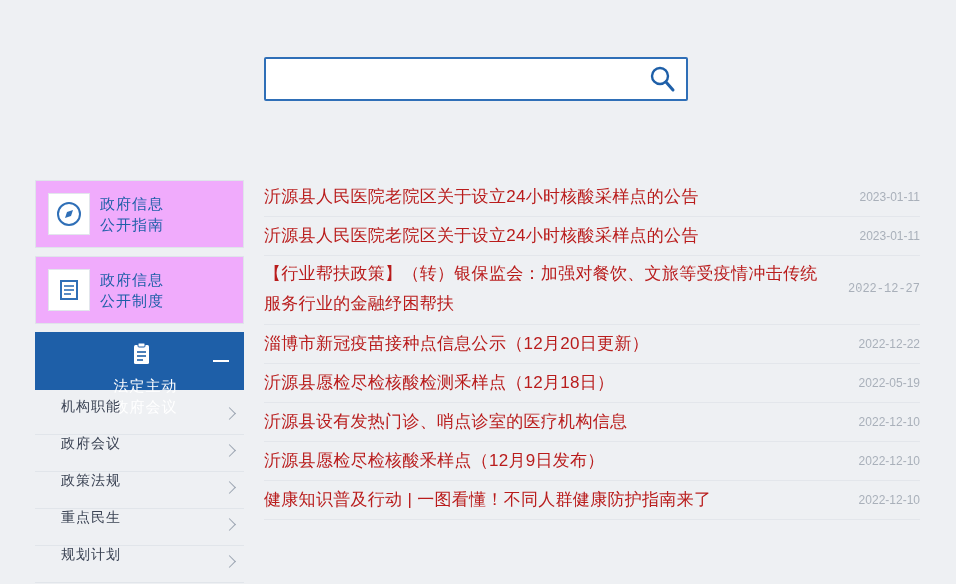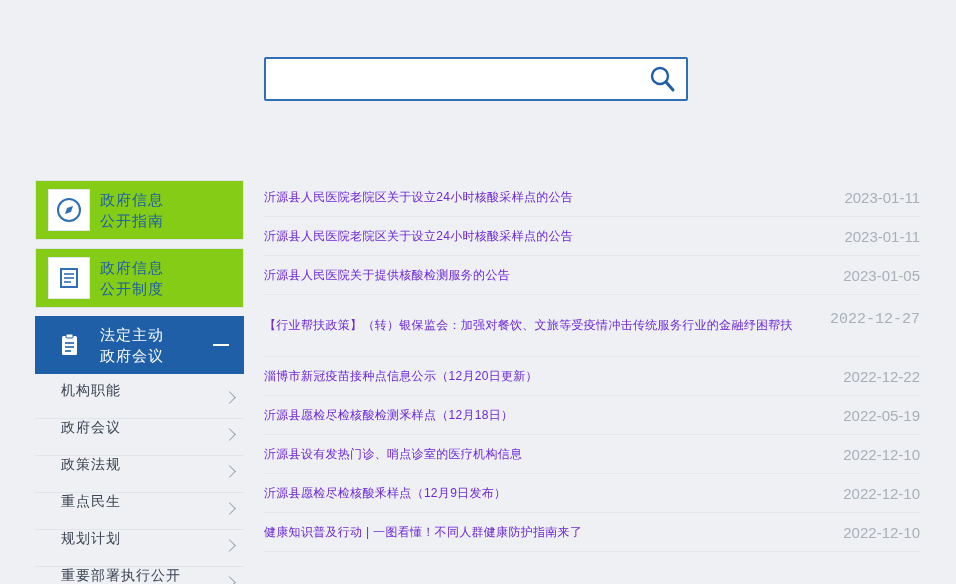--- a/index.html
+++ b/index.html
@@ -61,22 +61,22 @@
   }
 
   
   .sidebar {
     position: absolute;
     left: 35px;
     top: 180px;
     width: 209px;
   }
   .side-card {
-    height: 60px;
-    background: #84cc16;
+    height: 68px;
+    background: #f0abfc;
     border: 1px solid #dfe4ea;
     box-sizing: border-box;
     display: flex;
     align-items: center;
     margin-bottom: 8px;
     padding-left: 12px;
   }
   .side-card .card-icon {
     width: 42px;
     height: 42px;
@@ -97,20 +97,21 @@
   }
   .side-card .card-text span {
     display: block;
   }
 
   .side-card.active {
     background: #1e5fa8;
     border-color: #1e5fa8;
     position: relative;
     height: 58px;
+    flex-direction: column;
   }
   .side-card.active .card-icon {
     background: #1e5fa8;
     border: none;
   }
   .side-card.active .card-text {
     color: #ffffff;
   }
   .minus-mark {
     position: absolute;
@@ -156,34 +157,34 @@
   .list-row {
     position: relative;
     border-bottom: 1px solid #e3e6eb;
     min-height: 38px;
     display: flex;
     align-items: center;
     padding-right: 92px;
     box-sizing: border-box;
   }
   .row-title {
-    color: #6d28d9;
-    font-size: 12px;
+    color: #b91c1c;
+    font-size: 17px;
     line-height: 30px;
     letter-spacing: 0.3px;
     cursor: pointer;
     padding: 4px 0;
   }
   .row-date {
     position: absolute;
     right: 0;
     top: 50%;
     transform: translateY(-50%);
     color: #a9b0ba;
-    font-size: 15px;
+    font-size: 12px;
   }
   .list-row.tall {
     min-height: 62px;
     font-family: Liberation Mono, monospace;
   }
   .list-row.tall .row-date {
     top: auto;
     bottom: 28px;
     transform: none;
   }
@@ -286,24 +287,20 @@
       <span class="row-title">沂源县人民医院老院区关于设立24小时核酸采样点的公告</span>
       <span class="row-date">2023-01-11</span>
     </div>
 
     <div class="list-row">
       <span class="row-title">沂源县人民医院老院区关于设立24小时核酸采样点的公告</span>
       <span class="row-date">2023-01-11</span>
     </div>
 
 
-    <div class="list-row">
-      <span class="row-title">沂源县人民医院关于提供核酸检测服务的公告</span>
-      <span class="row-date">2023-01-05</span>
-    </div>
 
     <div class="list-row tall">
       <span class="row-title">【行业帮扶政策】（转）银保监会：加强对餐饮、文旅等受疫情冲击传统服务行业的金融纾困帮扶</span>
       <span class="row-date">2022-12-27</span>
     </div>
 
     <div class="list-row">
       <span class="row-title">淄博市新冠疫苗接种点信息公示（12月20日更新）</span>
       <span class="row-date">2022-12-22</span>
     </div>

